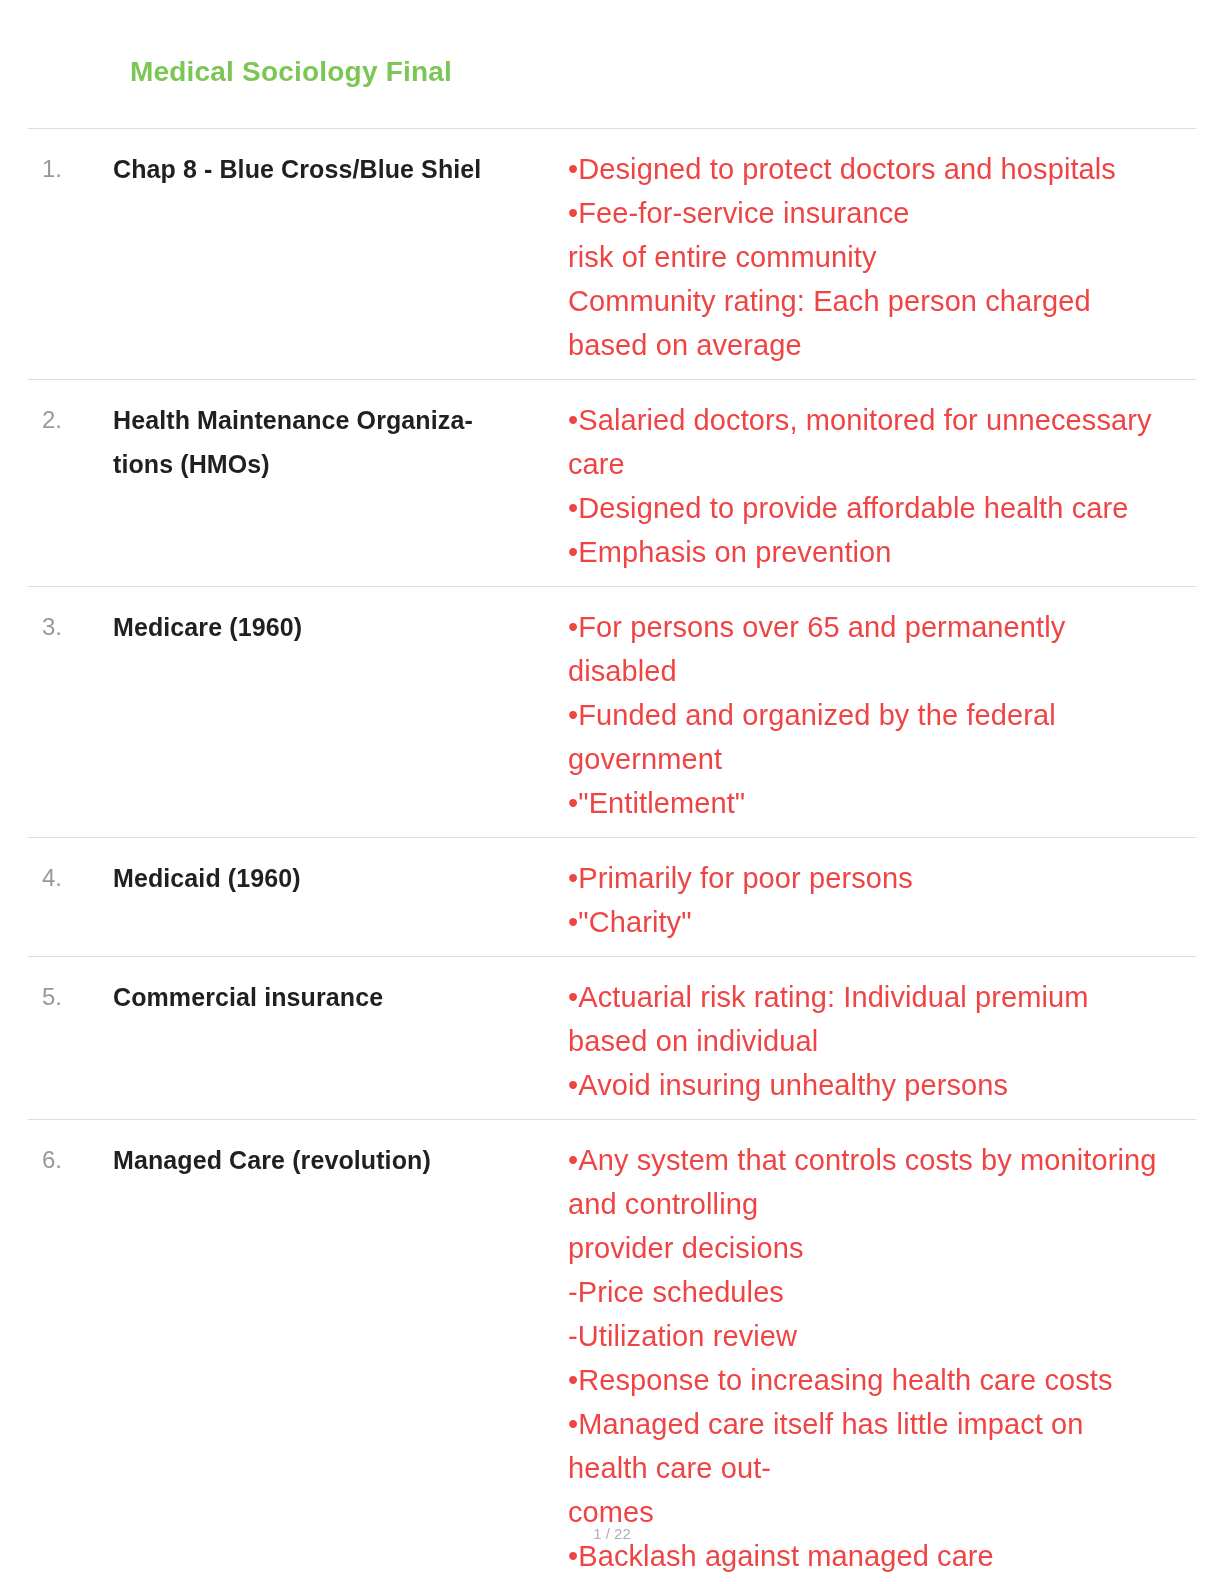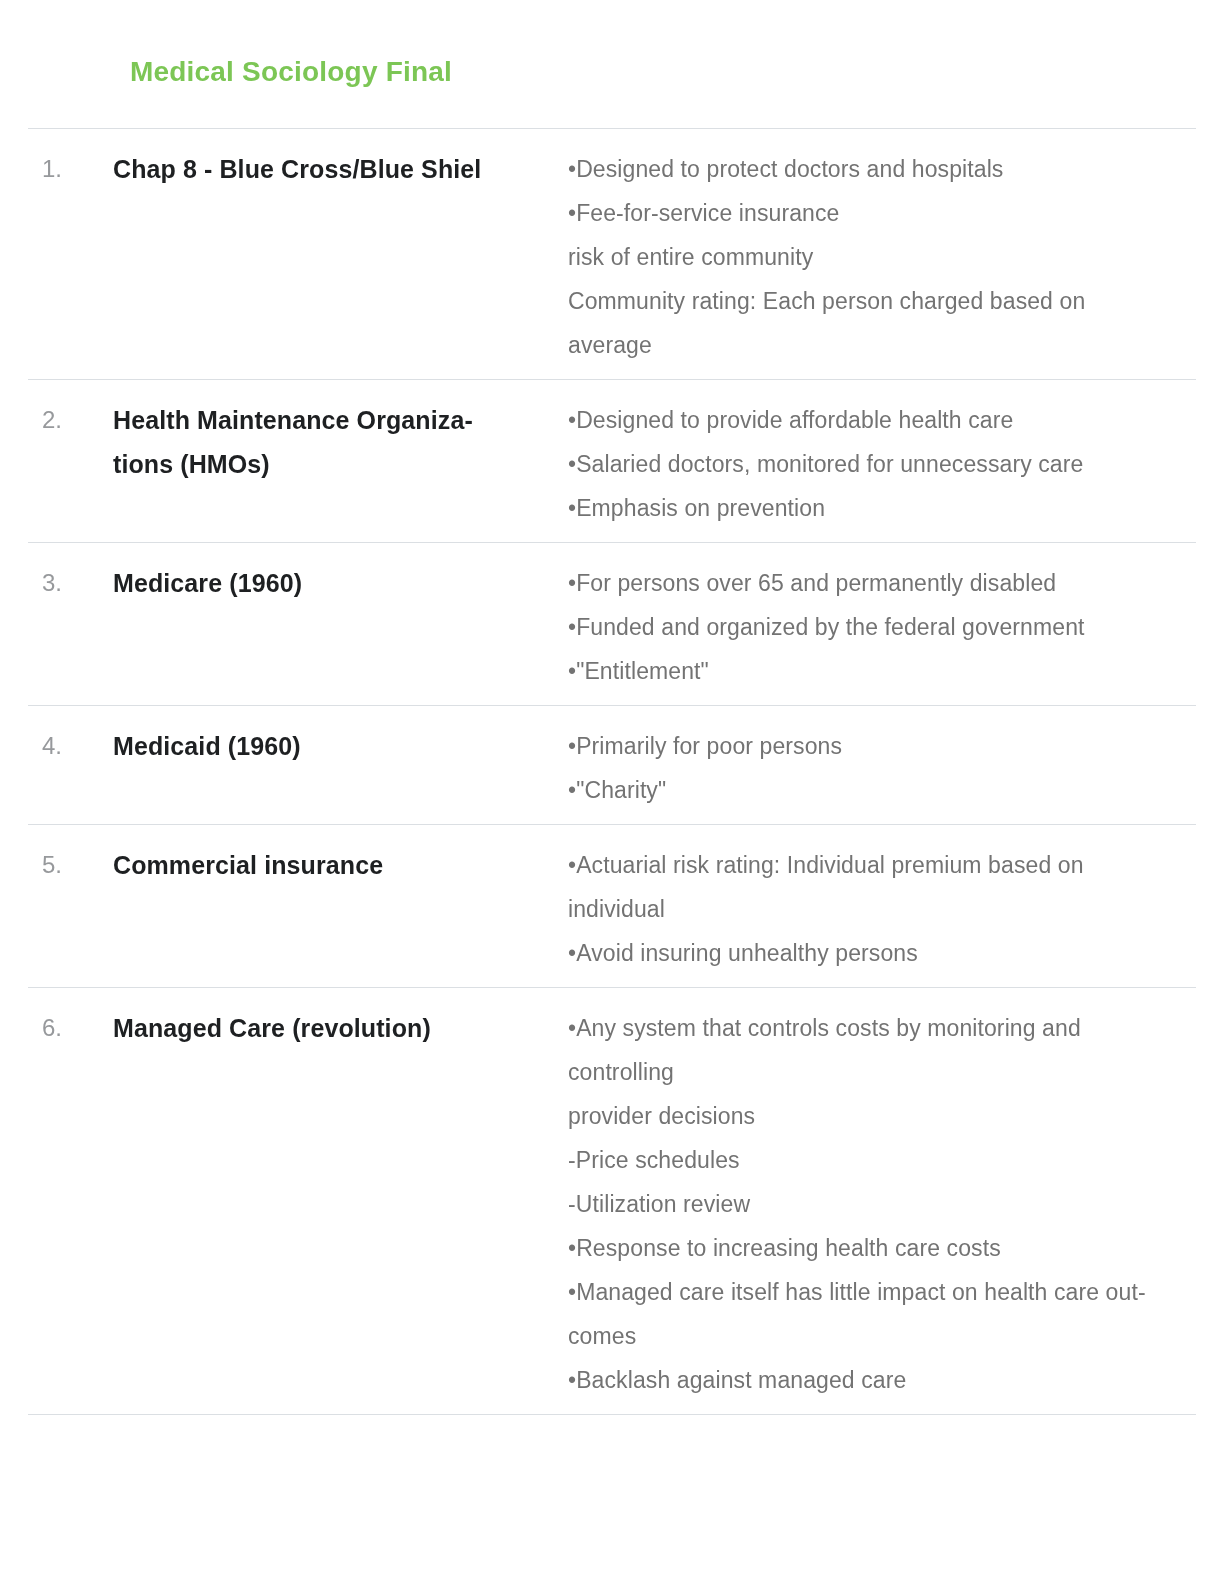--- a/index.html
+++ b/index.html
@@ -44,23 +44,23 @@
     flex: none;
     width: 455px;
     font-size: 25px;
     line-height: 44px;
     font-weight: 600;
     color: #1e2022;
     letter-spacing: 0.1px;
   }
   .card-definition {
     flex: 1;
-    font-size: 23px;
+    font-size: 29px;
     line-height: 44px;
-    color: #737373;
+    color: #ef4444;
     font-weight: 300;
     letter-spacing: 0.1px;
   }
   .term-line, .definition-line { min-height: 44px; }
   .footer {
     position: absolute;
     left: 0;
     bottom: 58px;
     width: 100%;
     text-align: center;
@@ -92,22 +92,22 @@
         </div>
   </div>
 
   <div class="card-row">
     <div class="card-number">2.</div>
     <div class="card-term">
           <div class="term-line">Health Maintenance Organiza-</div>
           <div class="term-line">tions (HMOs)</div>
         </div>
     <div class="card-definition">
+          <div class="definition-line">•Salaried doctors, monitored for unnecessary care</div>
           <div class="definition-line">•Designed to provide affordable health care</div>
-          <div class="definition-line">•Salaried doctors, monitored for unnecessary care</div>
           <div class="definition-line">•Emphasis on prevention</div>
         </div>
   </div>
 
   <div class="card-row">
     <div class="card-number">3.</div>
     <div class="card-term">
           <div class="term-line">Medicare (1960)</div>
         </div>
     <div class="card-definition">
@@ -156,14 +156,15 @@
         </div>
   </div>
 
   <div class="card-row">
 
     <div class="card-term"></div>
 
   </div>
 </div>
 
+  <div class="footer">1 / 22</div>
 
 </div>
 
 </body></html>

